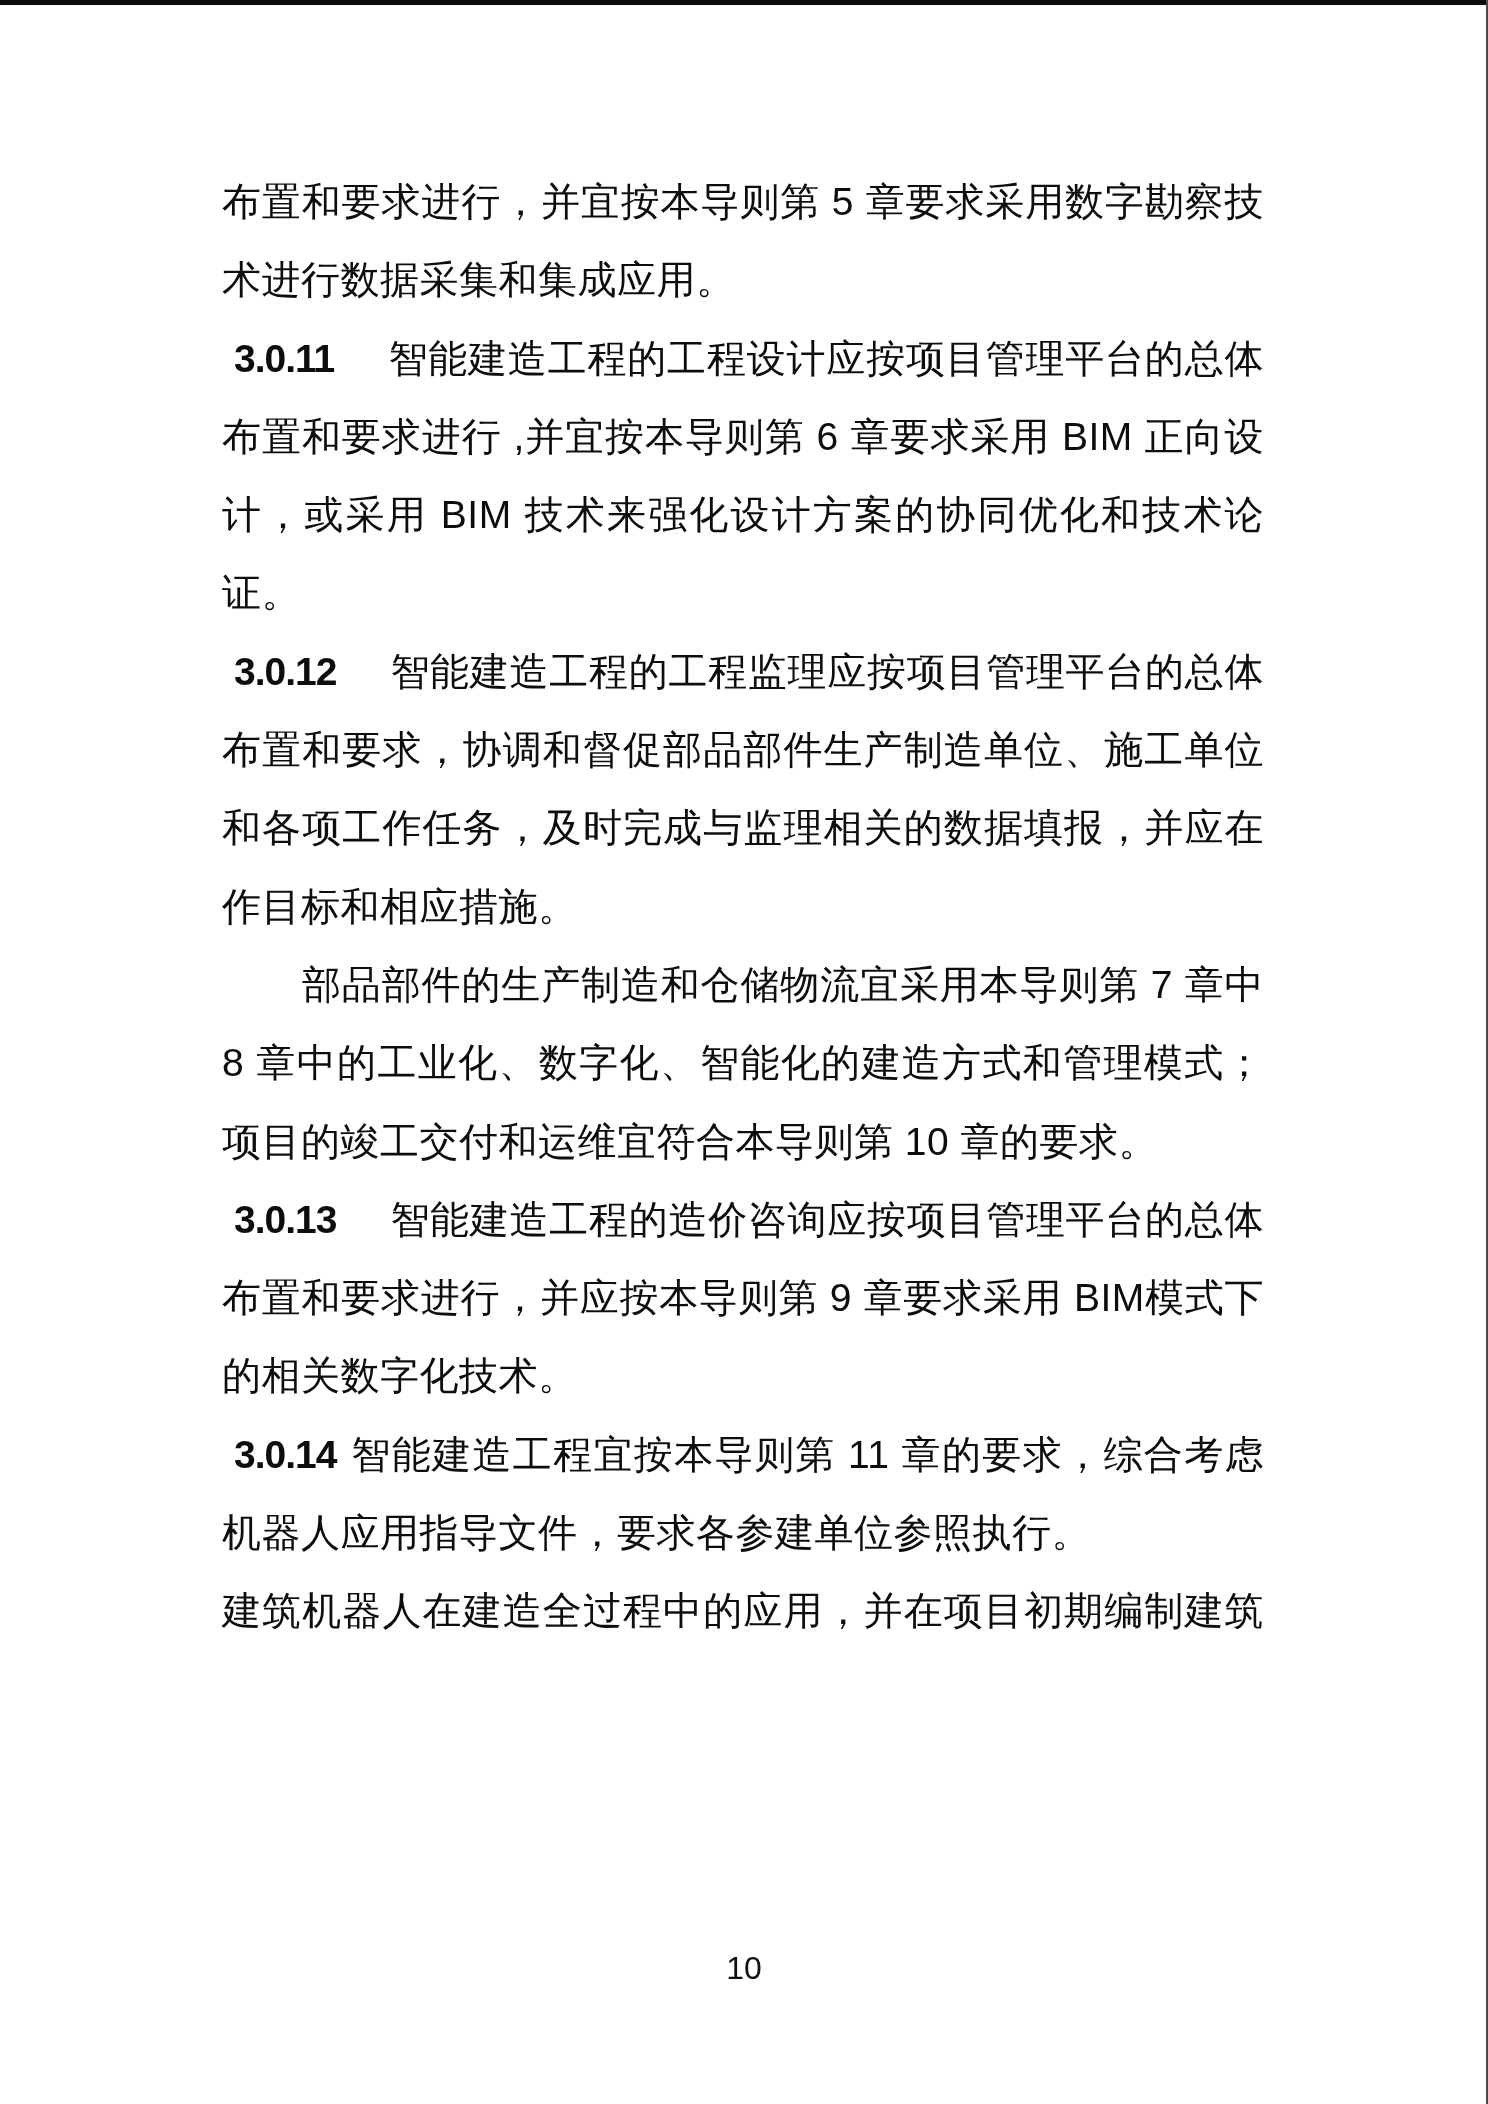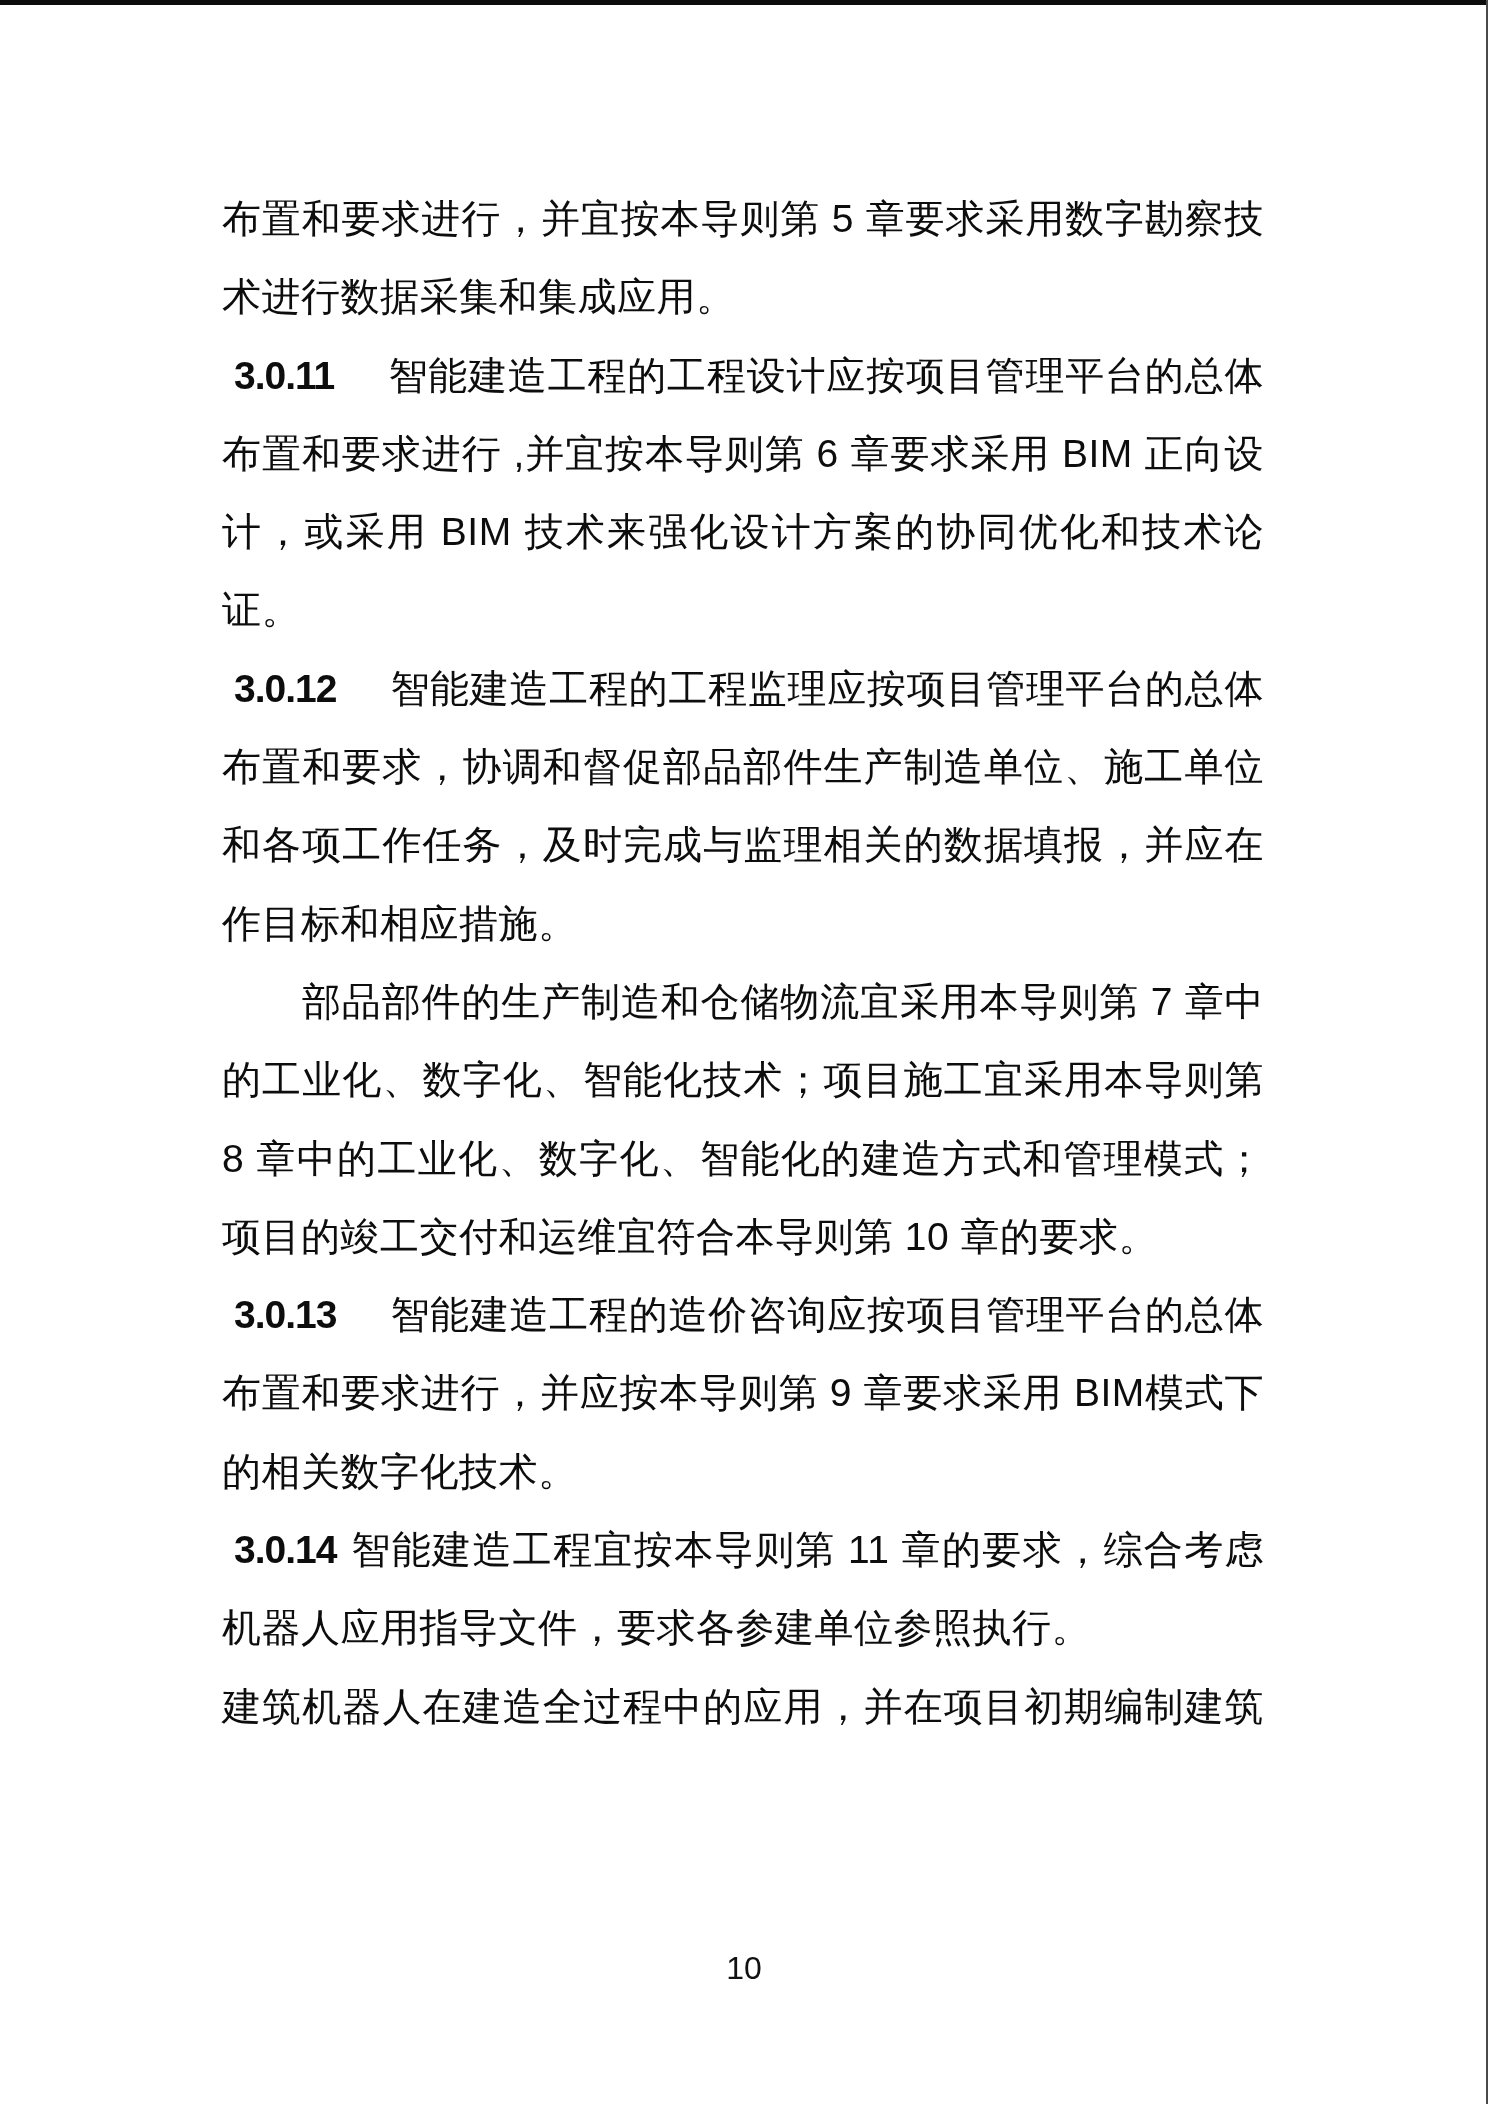--- a/index.html
+++ b/index.html
@@ -20,21 +20,21 @@
   }
   .page-right-border {
     position: absolute;
     top: 0; right: 0;
     width: 2px; height: 100%;
     background: #4a4a4a;
   }
   .content {
     position: absolute;
     left: 222px;
-    top: 180px;
+    top: 163px;
     width: 1042px;
   }
   .line {
     font-size: 39px;
     line-height: 78.3px;
     height: 78.3px;
     text-align: justify;
     text-align-last: justify;
     letter-spacing: 0.5px;
     white-space: pre-wrap;
@@ -73,21 +73,20 @@
     <div class="line para-end"><span>术进行数据采集和集成应用。</span></div>
     <div class="line"><span class="num">3.0.11</span><span>　智能建造工程的工程设计应按项目管理平台的总体</span></div>
     <div class="line"><span>布置和要求进行 ,并宜按本导则第 6 章要求采用 BIM 正向设</span></div>
     <div class="line"><span>计，或采用 BIM 技术来强化设计方案的协同优化和技术论</span></div>
     <div class="line para-end"><span>证。</span></div>
     <div class="line"><span class="num">3.0.12</span><span>　智能建造工程的工程监理应按项目管理平台的总体</span></div>
     <div class="line"><span>布置和要求，协调和督促部品部件生产制造单位、施工单位</span></div>
     <div class="line"><span>和各项工作任务，及时完成与监理相关的数据填报，并应在</span></div>
     <div class="line para-end"><span>作目标和相应措施。</span></div>
     <div class="line indent"><span>部品部件的生产制造和仓储物流宜采用本导则第 7 章中</span></div>
-    <div class="line"><span>的工业化、数字化、智能化技术；项目施工宜采用本导则第</span></div>
     <div class="line"><span>8 章中的工业化、数字化、智能化的建造方式和管理模式；</span></div>
     <div class="line para-end"><span>项目的竣工交付和运维宜符合本导则第 10 章的要求。</span></div>
     <div class="line"><span class="num">3.0.13</span><span>　智能建造工程的造价咨询应按项目管理平台的总体</span></div>
     <div class="line"><span>布置和要求进行，并应按本导则第 9 章要求采用 BIM模式下</span></div>
     <div class="line para-end"><span>的相关数字化技术。</span></div>
     <div class="line"><span class="num">3.0.14</span><span>智能建造工程宜按本导则第 11 章的要求，综合考虑</span></div>
     <div class="line para-end"><span>机器人应用指导文件，要求各参建单位参照执行。</span></div>
     <div class="line"><span>建筑机器人在建造全过程中的应用，并在项目初期编制建筑</span></div>
   </div>
 

